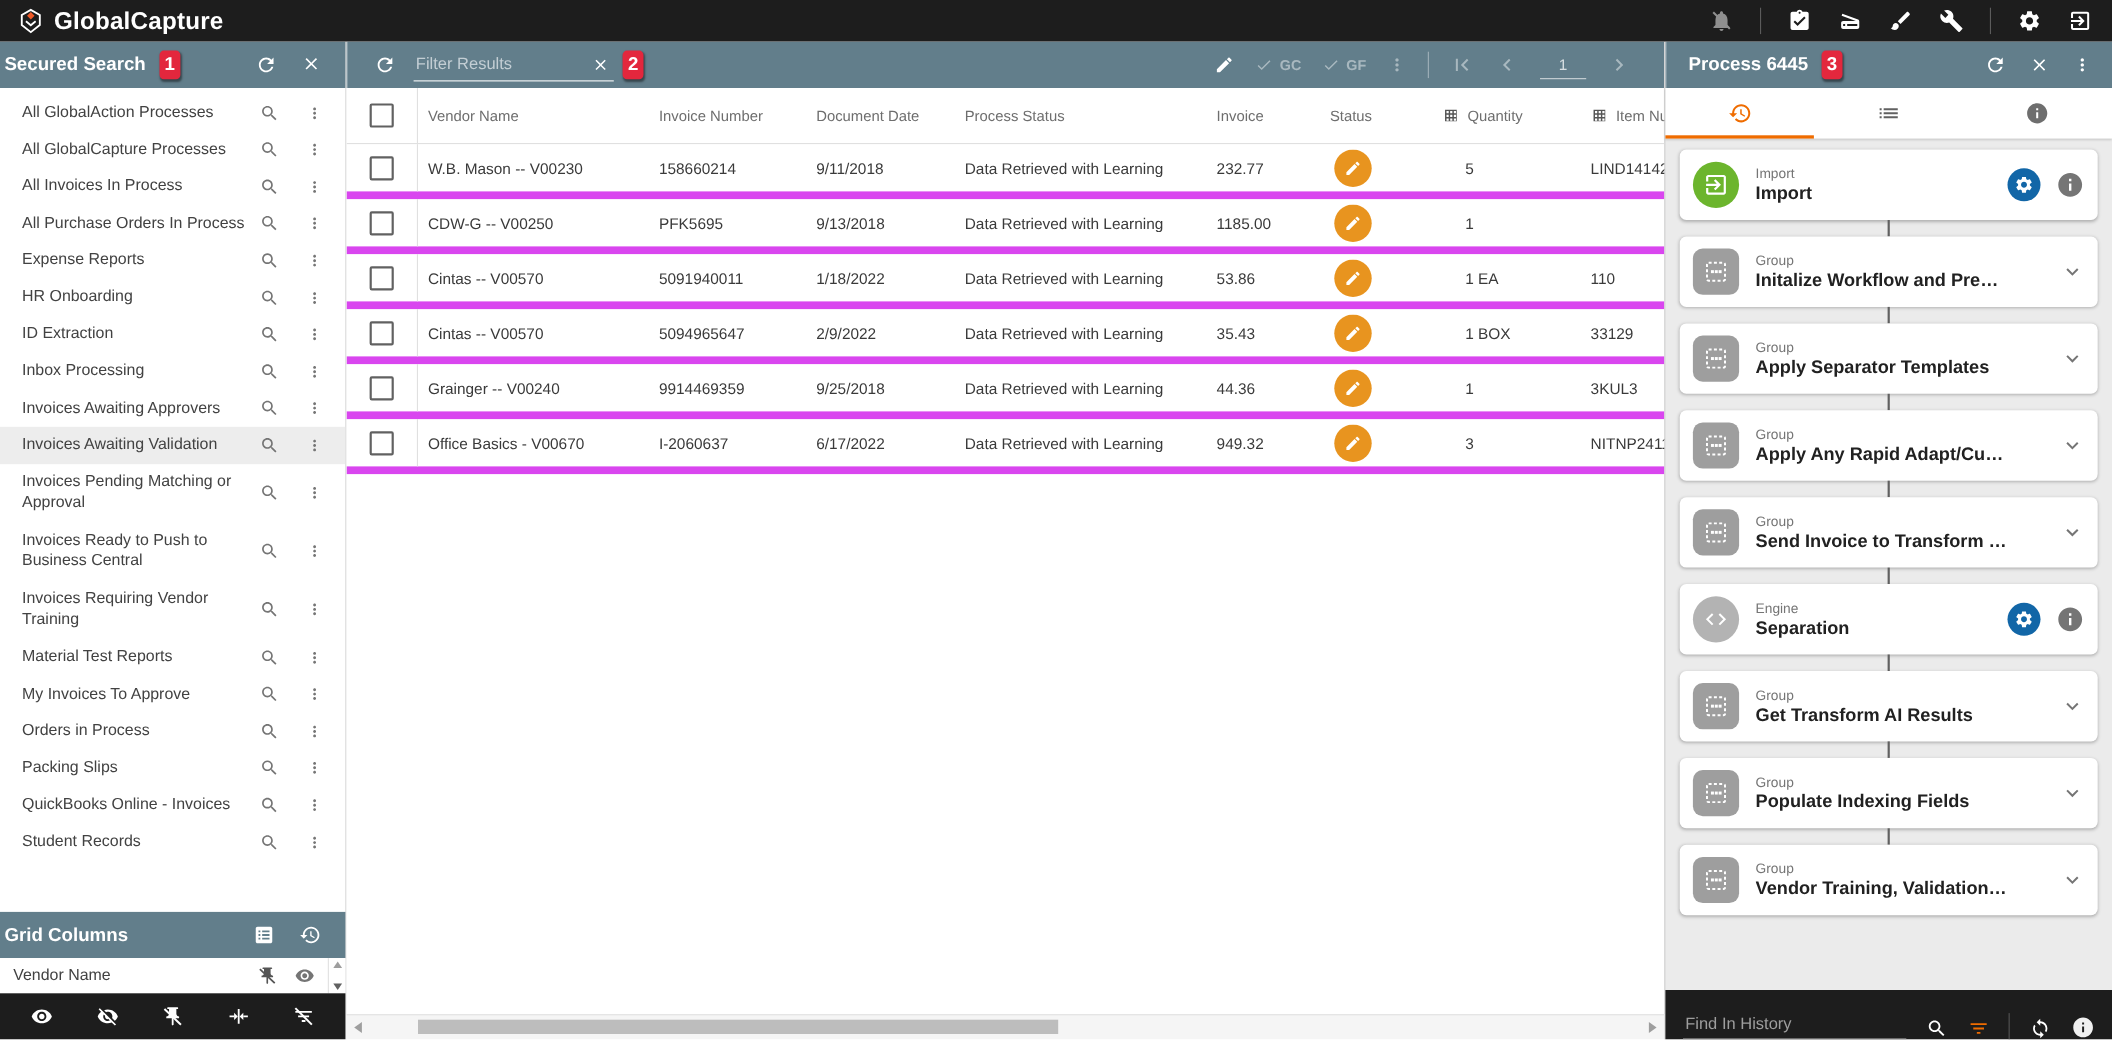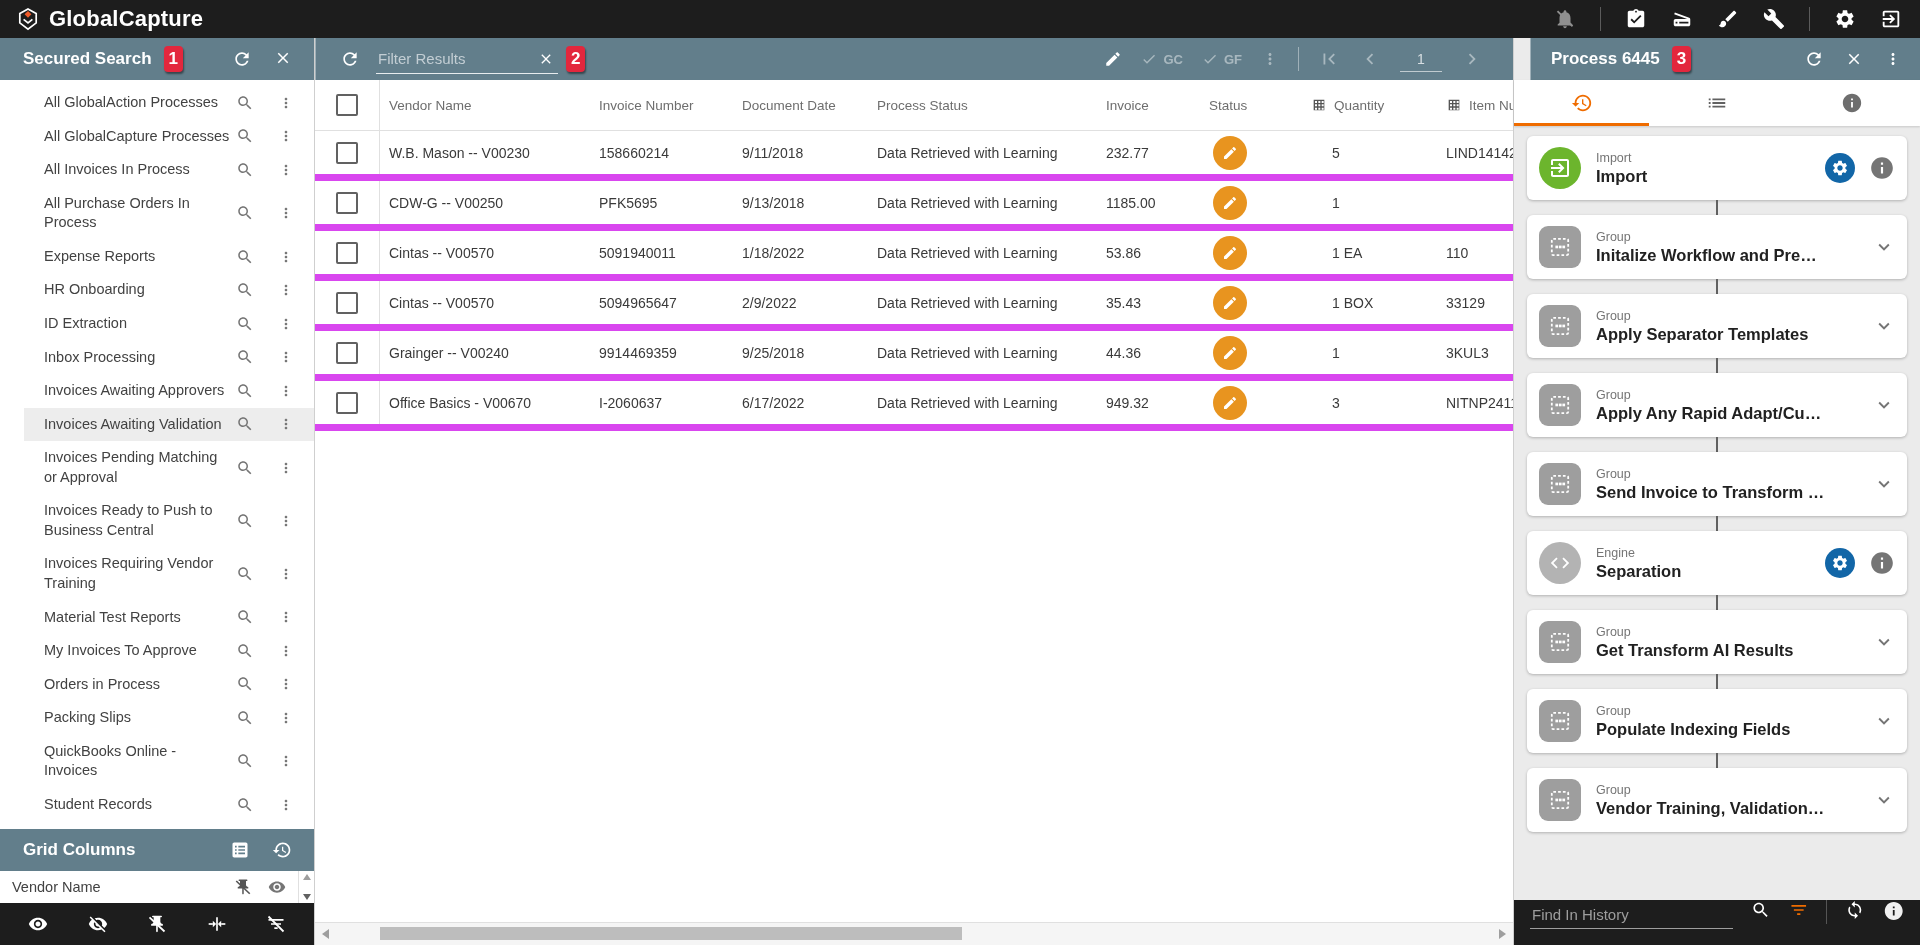--- a/index.html
+++ b/index.html
@@ -21,24 +21,24 @@
   .phead{height:42px;background:#627e8b;display:flex;align-items:center;color:#fff;flex:0 0 42px;}
   .phead .title{font-size:17px;font-weight:bold;}
   .hic{color:#fff;cursor:pointer;}
   .hic.dis{color:rgba(255,255,255,.45);}
   .som-badge{display:inline-block;background:#e3273d;color:#fff;font-weight:bold;font-size:17px;
     line-height:1;padding:4px 5px 5px;border-radius:4px;box-shadow:1px 2px 2px rgba(0,0,0,.45);}
 
   
   .sidebar{width:315px;flex:0 0 315px;display:flex;flex-direction:column;background:#fff;
     border-right:1px solid #cfcfcf;box-sizing:border-box;}
-  .sidebar .phead{padding-left:23px;}
+  .sidebar .phead{padding-left:4px;}
   .sidebar .phead .hgroup{margin-left:auto;display:flex;gap:22px;margin-right:22px;}
   .slist{flex:1;overflow:hidden;padding-top:6px;}
-  .srow{display:flex;align-items:center;padding:7px 0;cursor:pointer;margin-left:24px;}
+  .srow{display:flex;align-items:center;padding:7px 0;cursor:pointer;}
   .srow.sel{background:#ededed;}
   .slabel{flex:1;padding-left:20px;padding-right:6px;font-size:14.5px;color:#424242;line-height:1.35;}
   .srow .sic{color:#757575;margin-right:24px;flex:0 0 auto;}
   .srow .kic{color:#757575;margin-right:20px;flex:0 0 auto;}
   .gc-head{padding-left:20px;}
   .gc-head .hgroup{margin-left:auto;display:flex;gap:24px;margin-right:22px;}
   .vendor-row{height:32px;flex:0 0 32px;display:flex;align-items:center;background:#fff;}
   .vendor-row .vlabel{flex:1;padding-left:12px;font-size:14.5px;color:#424242;}
   .vendor-row .vic1{color:#555;margin-right:16px;}
   .vendor-row .vic2{color:#757575;margin-right:12px;}
@@ -83,21 +83,21 @@
     align-items:center;justify-content:center;color:#fff;cursor:pointer;margin-left:4px;}
   .hscroll{height:22px;flex:0 0 22px;background:#f5f5f5;border-top:1px solid #e0e0e0;position:relative;}
   .hthumb{position:absolute;left:65px;top:4px;width:582px;height:13px;background:#bdbdbd;cursor:pointer;}
   .harrow{position:absolute;top:6px;width:0;height:0;border-top:5px solid transparent;border-bottom:5px solid transparent;}
   .harrow.l{left:7px;border-right:7px solid #9e9e9e;}
   .harrow.r{right:7px;border-left:7px solid #9e9e9e;}
 
   
   .rightp{width:407px;flex:0 0 407px;background:#ebebeb;display:flex;flex-direction:column;
     border-left:1px solid #cfcfcf;box-sizing:border-box;}
-  .rightp .phead{padding-left:20px;border-left:1px solid rgba(255,255,255,.4);margin-left:16px;}
+  .rightp .phead{padding-left:20px;border-left:1px solid rgba(255,255,255,.4);}
   .rightp .phead .hgroup{margin-left:auto;display:flex;gap:21px;margin-right:18px;align-items:center;}
   .tabbar{height:46px;flex:0 0 46px;background:#fff;display:flex;box-shadow:0 1px 2px rgba(0,0,0,.15);position:relative;z-index:2;}
   .tab{flex:1;display:flex;align-items:center;justify-content:center;cursor:pointer;position:relative;}
   .tab.active::after{content:"";position:absolute;left:0;right:0;bottom:0;height:3px;background:#ef6c00;}
   .cards{flex:1;overflow:hidden;padding:10px 13px 0;display:flex;flex-direction:column;}
   .card{background:#fff;border-radius:6px;box-shadow:0 1px 3px rgba(0,0,0,.25);height:64px;flex:0 0 64px;
     display:flex;align-items:center;padding:0 12px;cursor:pointer;}
   .conn{width:2px;height:15px;flex:0 0 15px;background:#616161;margin:0 auto;}
   .nicon{width:42px;height:42px;flex:0 0 42px;display:flex;align-items:center;justify-content:center;
     margin-right:15px;color:#fff;}
@@ -105,21 +105,21 @@
   .nicon.grp{background:#9e9e9e;border-radius:9px;}
   .nicon.eng{background:#b3b3b3;border-radius:50%;}
   .ntext{flex:1;min-width:0;}
   .ntype{font-size:12.5px;color:#757575;margin-bottom:2px;}
   .ntitle{font-size:16.5px;font-weight:bold;color:#212121;white-space:nowrap;overflow:hidden;}
   .chev{color:#757575;flex:0 0 auto;}
   .acts{display:flex;align-items:center;gap:14px;flex:0 0 auto;}
   .gearbtn{width:30px;height:30px;border-radius:50%;background:#1266a7;display:inline-flex;
     align-items:center;justify-content:center;color:#fff;cursor:pointer;}
   .infobtn{color:#757575;display:inline-flex;cursor:pointer;}
-  .findbar{height:45px;flex:0 0 45px;background:#1d1d1d;display:flex;align-items:flex-start;padding:0 16px;}
+  .findbar{height:45px;flex:0 0 45px;background:#1d1d1d;display:flex;align-items:flex-end;padding:0 16px;}
   .find-input{background:transparent;border:none;outline:none;border-bottom:1px solid #9e9e9e;
     width:200px;height:26px;color:#eee;font-size:15px;font-family:inherit;}
   .find-input::placeholder{color:#9e9e9e;}
   .findbar .fic{margin-left:18px;color:#fff;cursor:pointer;}
   .findbar .orange{color:#ef6c00;}
   .findbar .vdiv-dark{margin-left:18px;background:#555;}.ic16{width:16px;height:16px}
   .ic18{width:18px;height:18px}.ic20{width:20px;height:20px}.ic22{width:22px;height:22px}
   .ic24{width:24px;height:24px}.ic26{width:26px;height:26px}
   svg{fill:currentColor;}
 </style>

